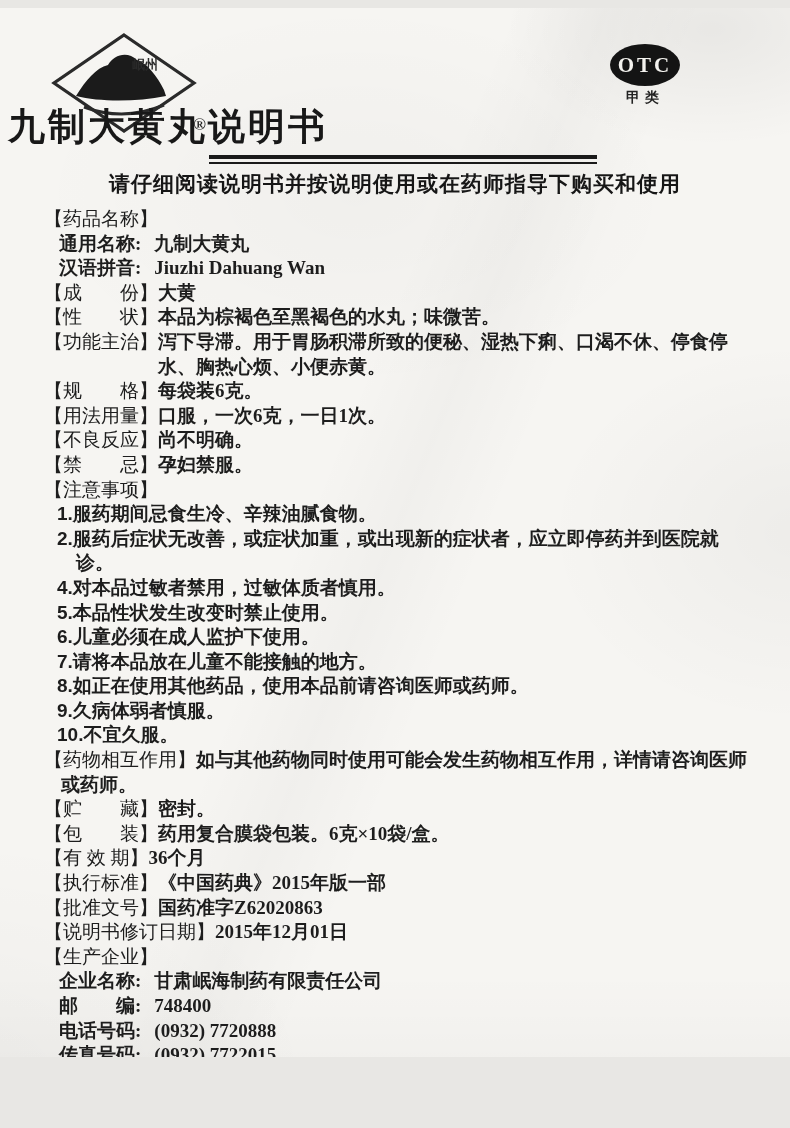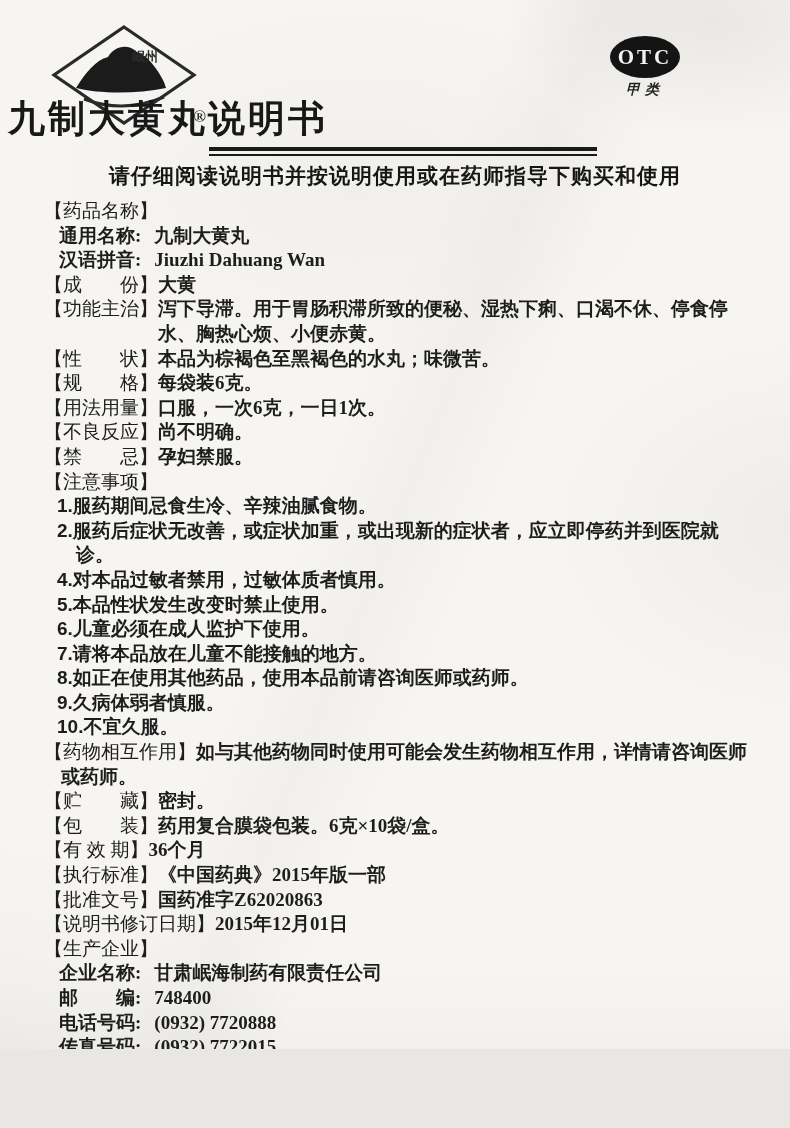--- a/index.html
+++ b/index.html
@@ -1,19 +1,19 @@
 <!DOCTYPE html>
 <html><head>
 <meta charset="utf-8">
 <style>
   html,body { margin:0; padding:0; background:#e8e7e4; }
   .page {
     position:relative;
     width:790px; height:1049px;
-    margin:0 auto;
+    margin:8px auto;
     background:#f6f5f2;
     overflow:hidden;
     color:#1d1d1d;
     font-family:"Liberation Serif","DejaVu Serif",serif;
   }
   
   .page::before {
     content:"";
     position:absolute; inset:0; pointer-events:none;
     background:
@@ -30,21 +30,21 @@
   .logo-reg { position:absolute; right:-6px; bottom:2px; font-size:17px; font-weight:700; color:#2a2a2a; }
   .otc-wrap { position:absolute; left:606px; top:36px; width:78px; text-align:center; }
   .otc-ellipse {
     width:70px; height:42px; margin:0 auto;
     background:#141414; border-radius:50%;
     display:flex; align-items:center; justify-content:center;
     color:#f3f2ee; font-family:"Liberation Serif","DejaVu Serif",serif;
     font-size:21px; font-weight:700; letter-spacing:3px;
   }
   .otc-cat { margin-top:3px; font-size:14px; font-weight:700; letter-spacing:5px; color:#222;
-             font-family:"Liberation Sans","DejaVu Sans",sans-serif;font-style:italic; }
+             font-family:"Liberation Sans","DejaVu Sans",sans-serif; }
 
   .title-wrap { position:absolute; top:94px; left:8px; width:100%; text-align:left; }
   .title { display:inline-block; font-size:37px; font-weight:700; letter-spacing:3px; color:#181818; }
   .title-underline { width:388px; margin:3px auto 0;
     border-top:4px solid #1a1a1a; border-bottom:2px solid #1a1a1a; height:3px; }
 
   .notice { position:absolute; top:162px; left:0; width:100%; text-align:center;
     font-family:"Liberation Sans","DejaVu Sans",sans-serif;
     font-size:21px; font-weight:700; letter-spacing:1px; color:#161616; }
 
@@ -88,22 +88,22 @@
   </div>
 
   <div class="notice">请仔细阅读说明书并按说明使用或在药师指导下购买和使用</div>
 
   <div class="doc-body">
 
     <div class="row section"><span class="lbl">【药品名称】</span><span class="txt"></span></div>
       <div class="row sub"><span class="key">通用名称:</span><span class="val">九制大黄丸</span></div>
       <div class="row sub"><span class="key">汉语拼音:</span><span class="val">Jiuzhi Dahuang Wan</span></div>
       <div class="row section"><span class="lbl">【成　　份】</span><span class="txt">大黄</span></div>
+      <div class="row section"><span class="lbl">【性　　状】</span><span class="txt">本品为棕褐色至黑褐色的水丸；味微苦。</span></div>
       <div class="row section"><span class="lbl">【功能主治】</span><span class="txt">泻下导滞。用于胃肠积滞所致的便秘、湿热下痢、口渴不休、停食停水、胸热心烦、小便赤黄。</span></div>
-      <div class="row section"><span class="lbl">【性　　状】</span><span class="txt">本品为棕褐色至黑褐色的水丸；味微苦。</span></div>
       <div class="row section"><span class="lbl">【规　　格】</span><span class="txt">每袋装6克。</span></div>
       <div class="row section"><span class="lbl">【用法用量】</span><span class="txt">口服，一次6克，一日1次。</span></div>
       <div class="row section"><span class="lbl">【不良反应】</span><span class="txt">尚不明确。</span></div>
       <div class="row section"><span class="lbl">【禁　　忌】</span><span class="txt">孕妇禁服。</span></div>
       <div class="row section"><span class="lbl">【注意事项】</span><span class="txt"></span></div>
       <div class="row note"><span class="txt">1.服药期间忌食生冷、辛辣油腻食物。</span></div>
       <div class="row note"><span class="txt">2.服药后症状无改善，或症状加重，或出现新的症状者，应立即停药并到医院就诊。</span></div>
       <div class="row note"><span class="txt">4.对本品过敏者禁用，过敏体质者慎用。</span></div>
       <div class="row note"><span class="txt">5.本品性状发生改变时禁止使用。</span></div>
       <div class="row note"><span class="txt">6.儿童必须在成人监护下使用。</span></div>

